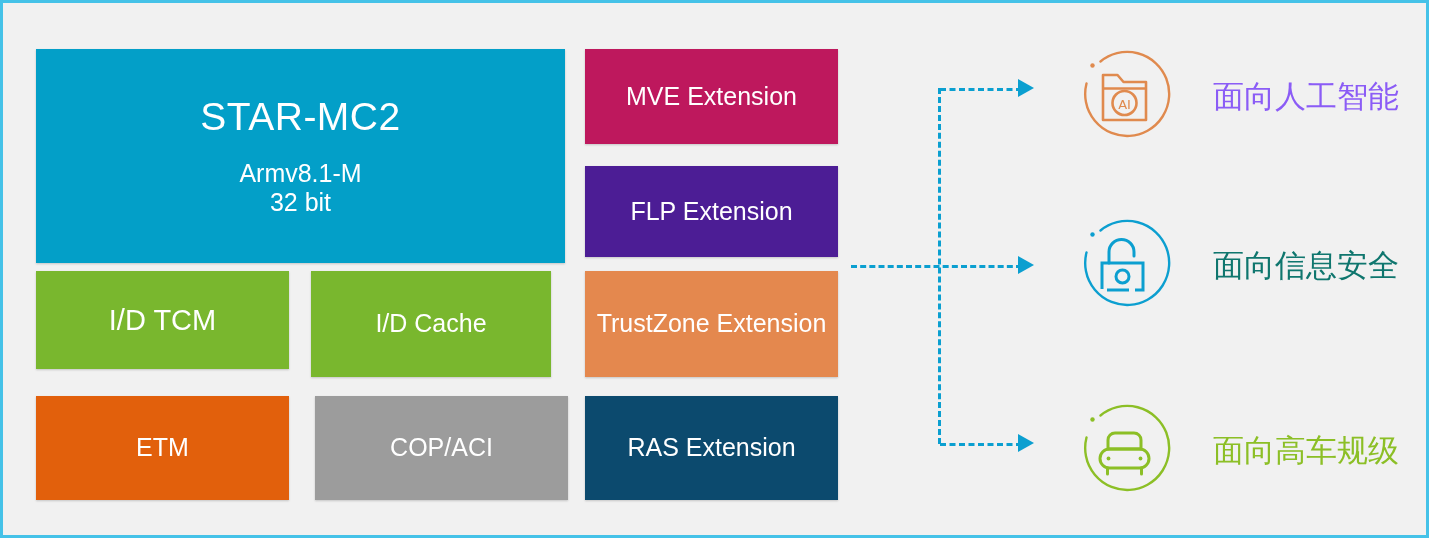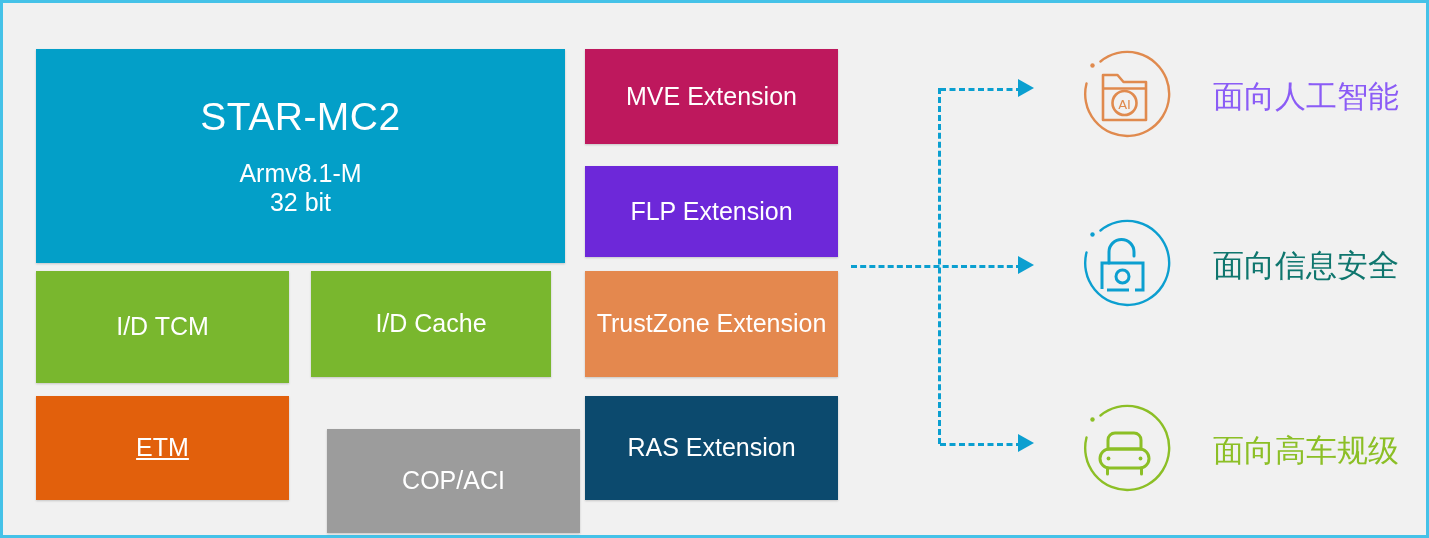--- a/index.html
+++ b/index.html
@@ -24,26 +24,26 @@
     line-height:1.18;
   }
   
   #blk-star{left:33px;top:46px;width:529px;height:214px;}
   #blk-star .star-title{font-size:39px;letter-spacing:0.5px;margin-bottom:18px;}
   #blk-star .star-sub{font-size:25px;}
   
   #blk-mve{left:582px;top:46px;width:253px;height:95px;font-size:25px;}
   #blk-flp{left:582px;top:163px;width:253px;height:91px;font-size:25px;}
   
-  #blk-tcm{left:33px;top:268px;width:253px;height:112px;font-size:25px;}
+  #blk-tcm{left:33px;top:268px;width:253px;height:98px;font-size:29px;}
   #blk-cache{left:308px;top:268px;width:240px;height:106px;font-size:25px;}
   #blk-tz{left:582px;top:268px;width:253px;height:106px;font-size:25px;}
   
-  #blk-etm{left:33px;top:393px;width:253px;height:104px;font-size:25px;text-decoration:underline;}
-  #blk-cop{left:324px;top:393px;width:253px;height:104px;font-size:25px;margin-top:33px;}
+  #blk-etm{left:33px;top:393px;width:253px;height:104px;font-size:25px;}
+  #blk-cop{left:312px;top:393px;width:253px;height:104px;font-size:25px;}
   #blk-ras{left:582px;top:393px;width:253px;height:104px;font-size:25px;}
 
   
   .dash-h{
     position:absolute;height:0;
     border-top:3px dashed #0b9fd0;
   }
   .dash-v{
     position:absolute;width:0;
     border-left:3px dashed #0b9fd0;
@@ -83,21 +83,21 @@
   <div class="blk" id="blk-star" style="background: rgb(3, 159, 200);">
     <div class="star-title">STAR-MC2</div>
     <div class="star-sub">Armv8.1-M</div>
     <div class="star-sub">32 bit</div>
   </div>
 
   <div class="blk" id="blk-mve" style="background:#be185d">
     <span>MVE Extension</span>
   </div>
 
-  <div class="blk" id="blk-flp" style="background:#6d28d9">
+  <div class="blk" id="blk-flp" style="background:#4c1d95">
     <span>FLP Extension</span>
   </div>
 
   <div class="blk" id="blk-tcm" style="background:#79b72e">
     <span>I/D TCM</span>
   </div>
 
   <div class="blk" id="blk-cache" style="background:#79b72e">
     <span>I/D Cache</span>
   </div>

